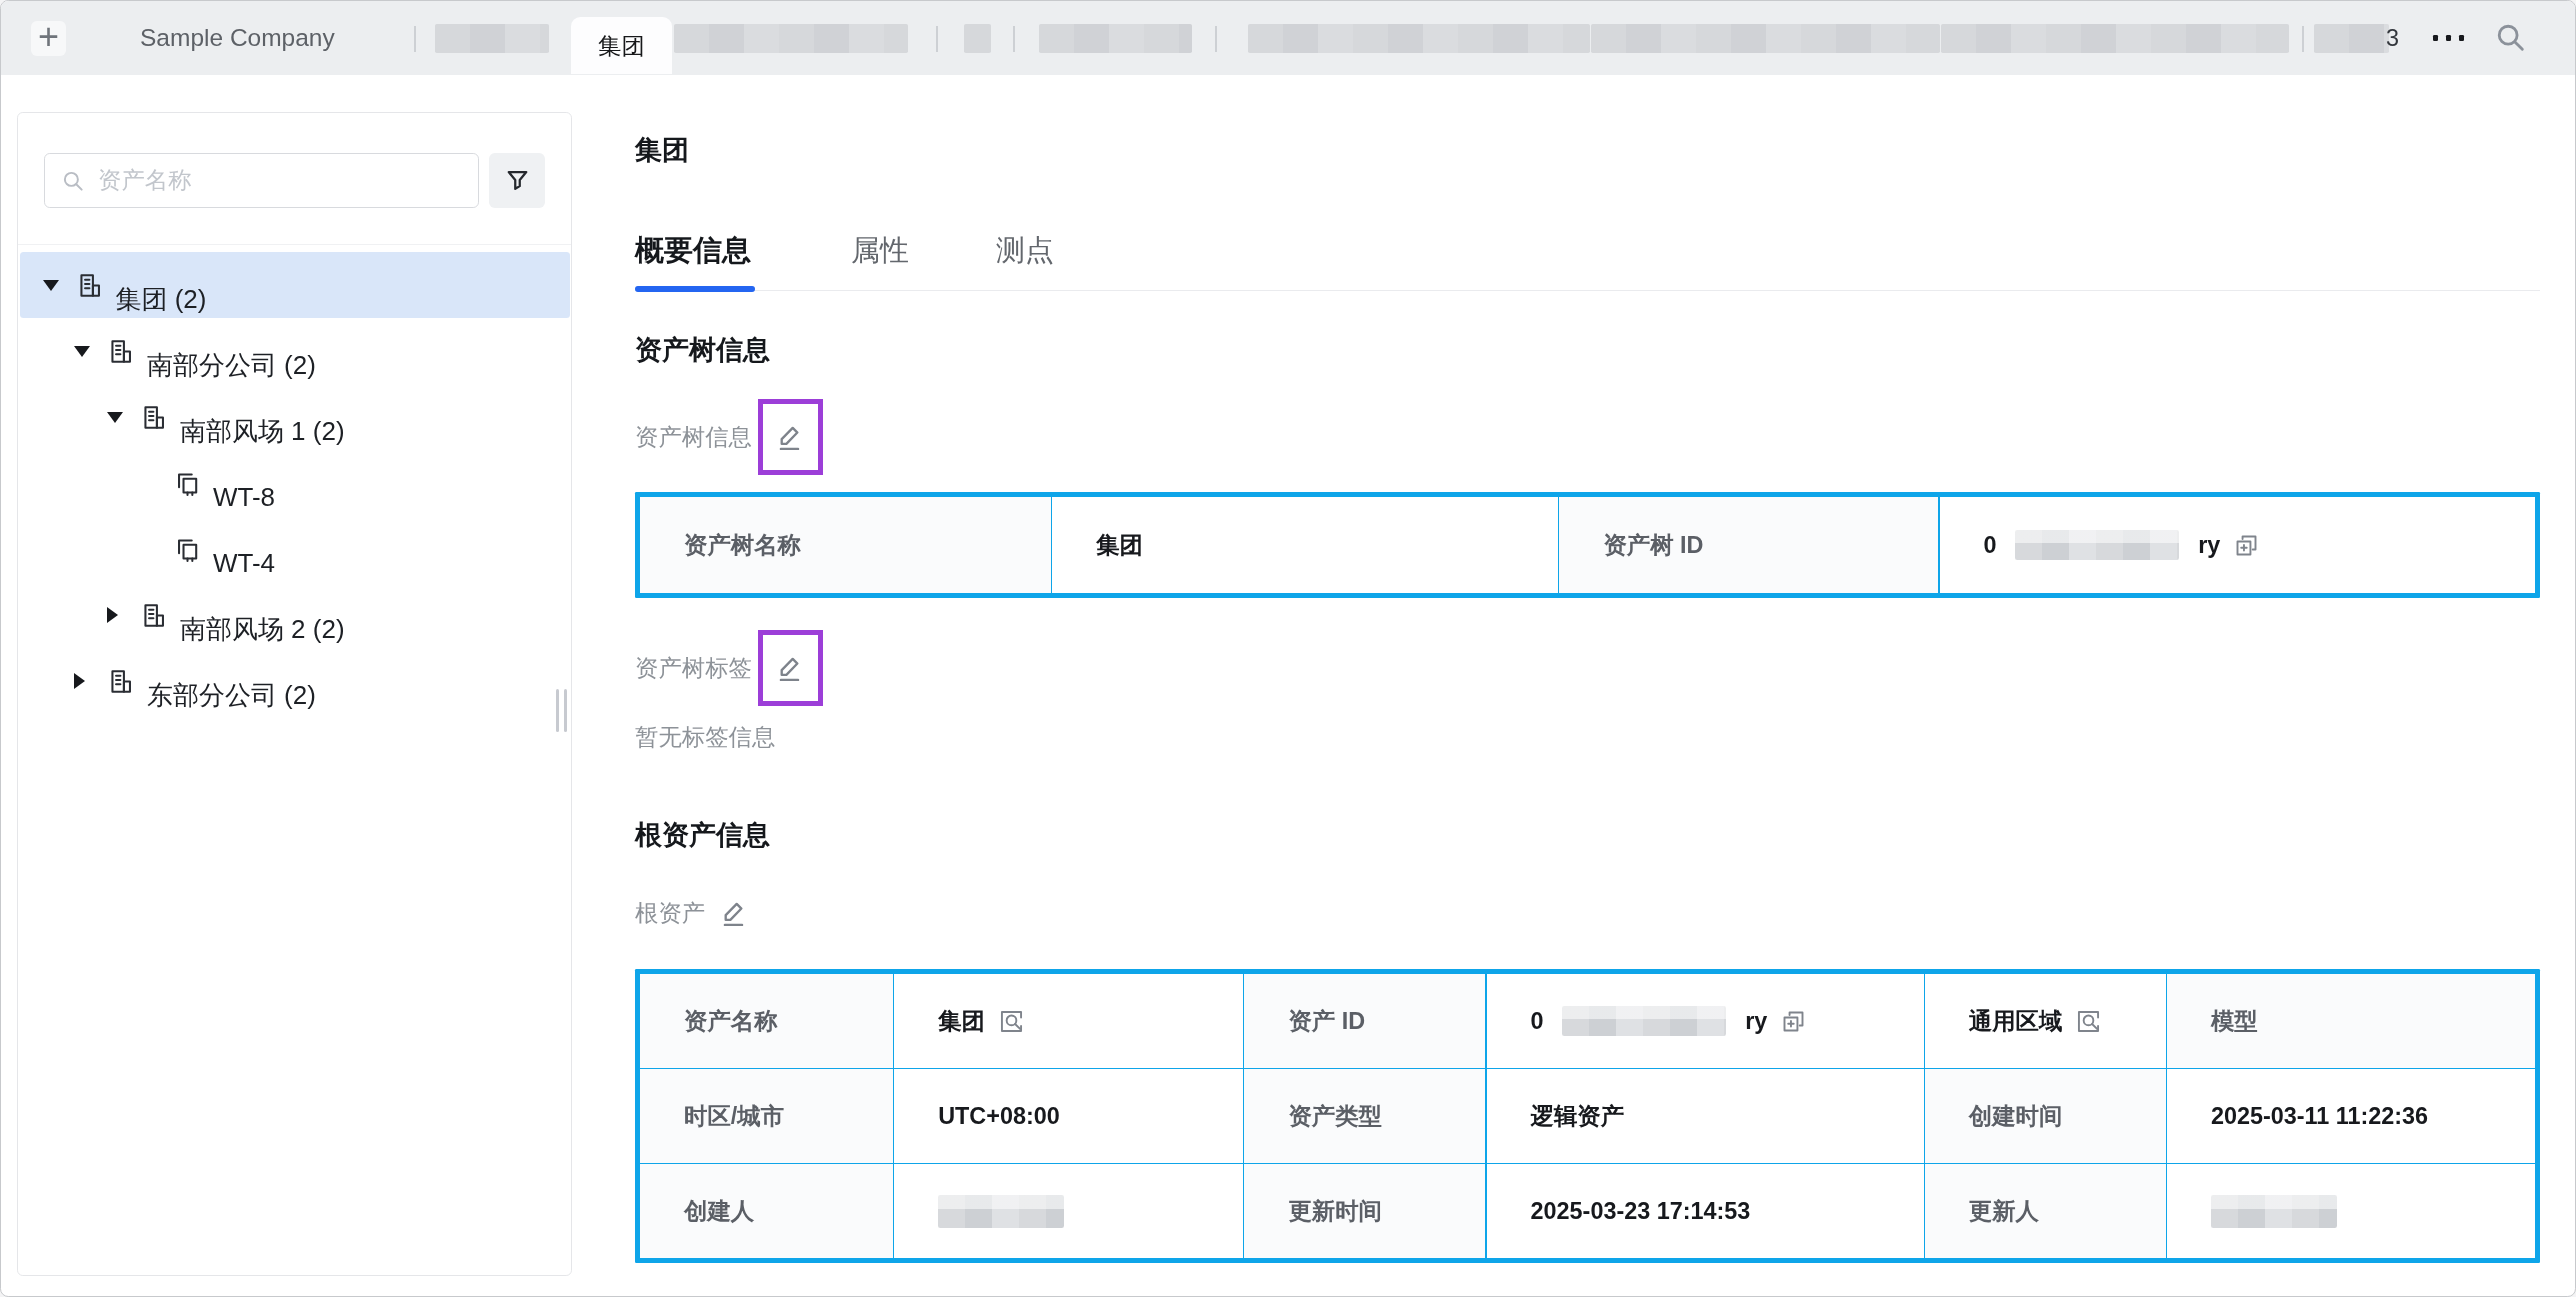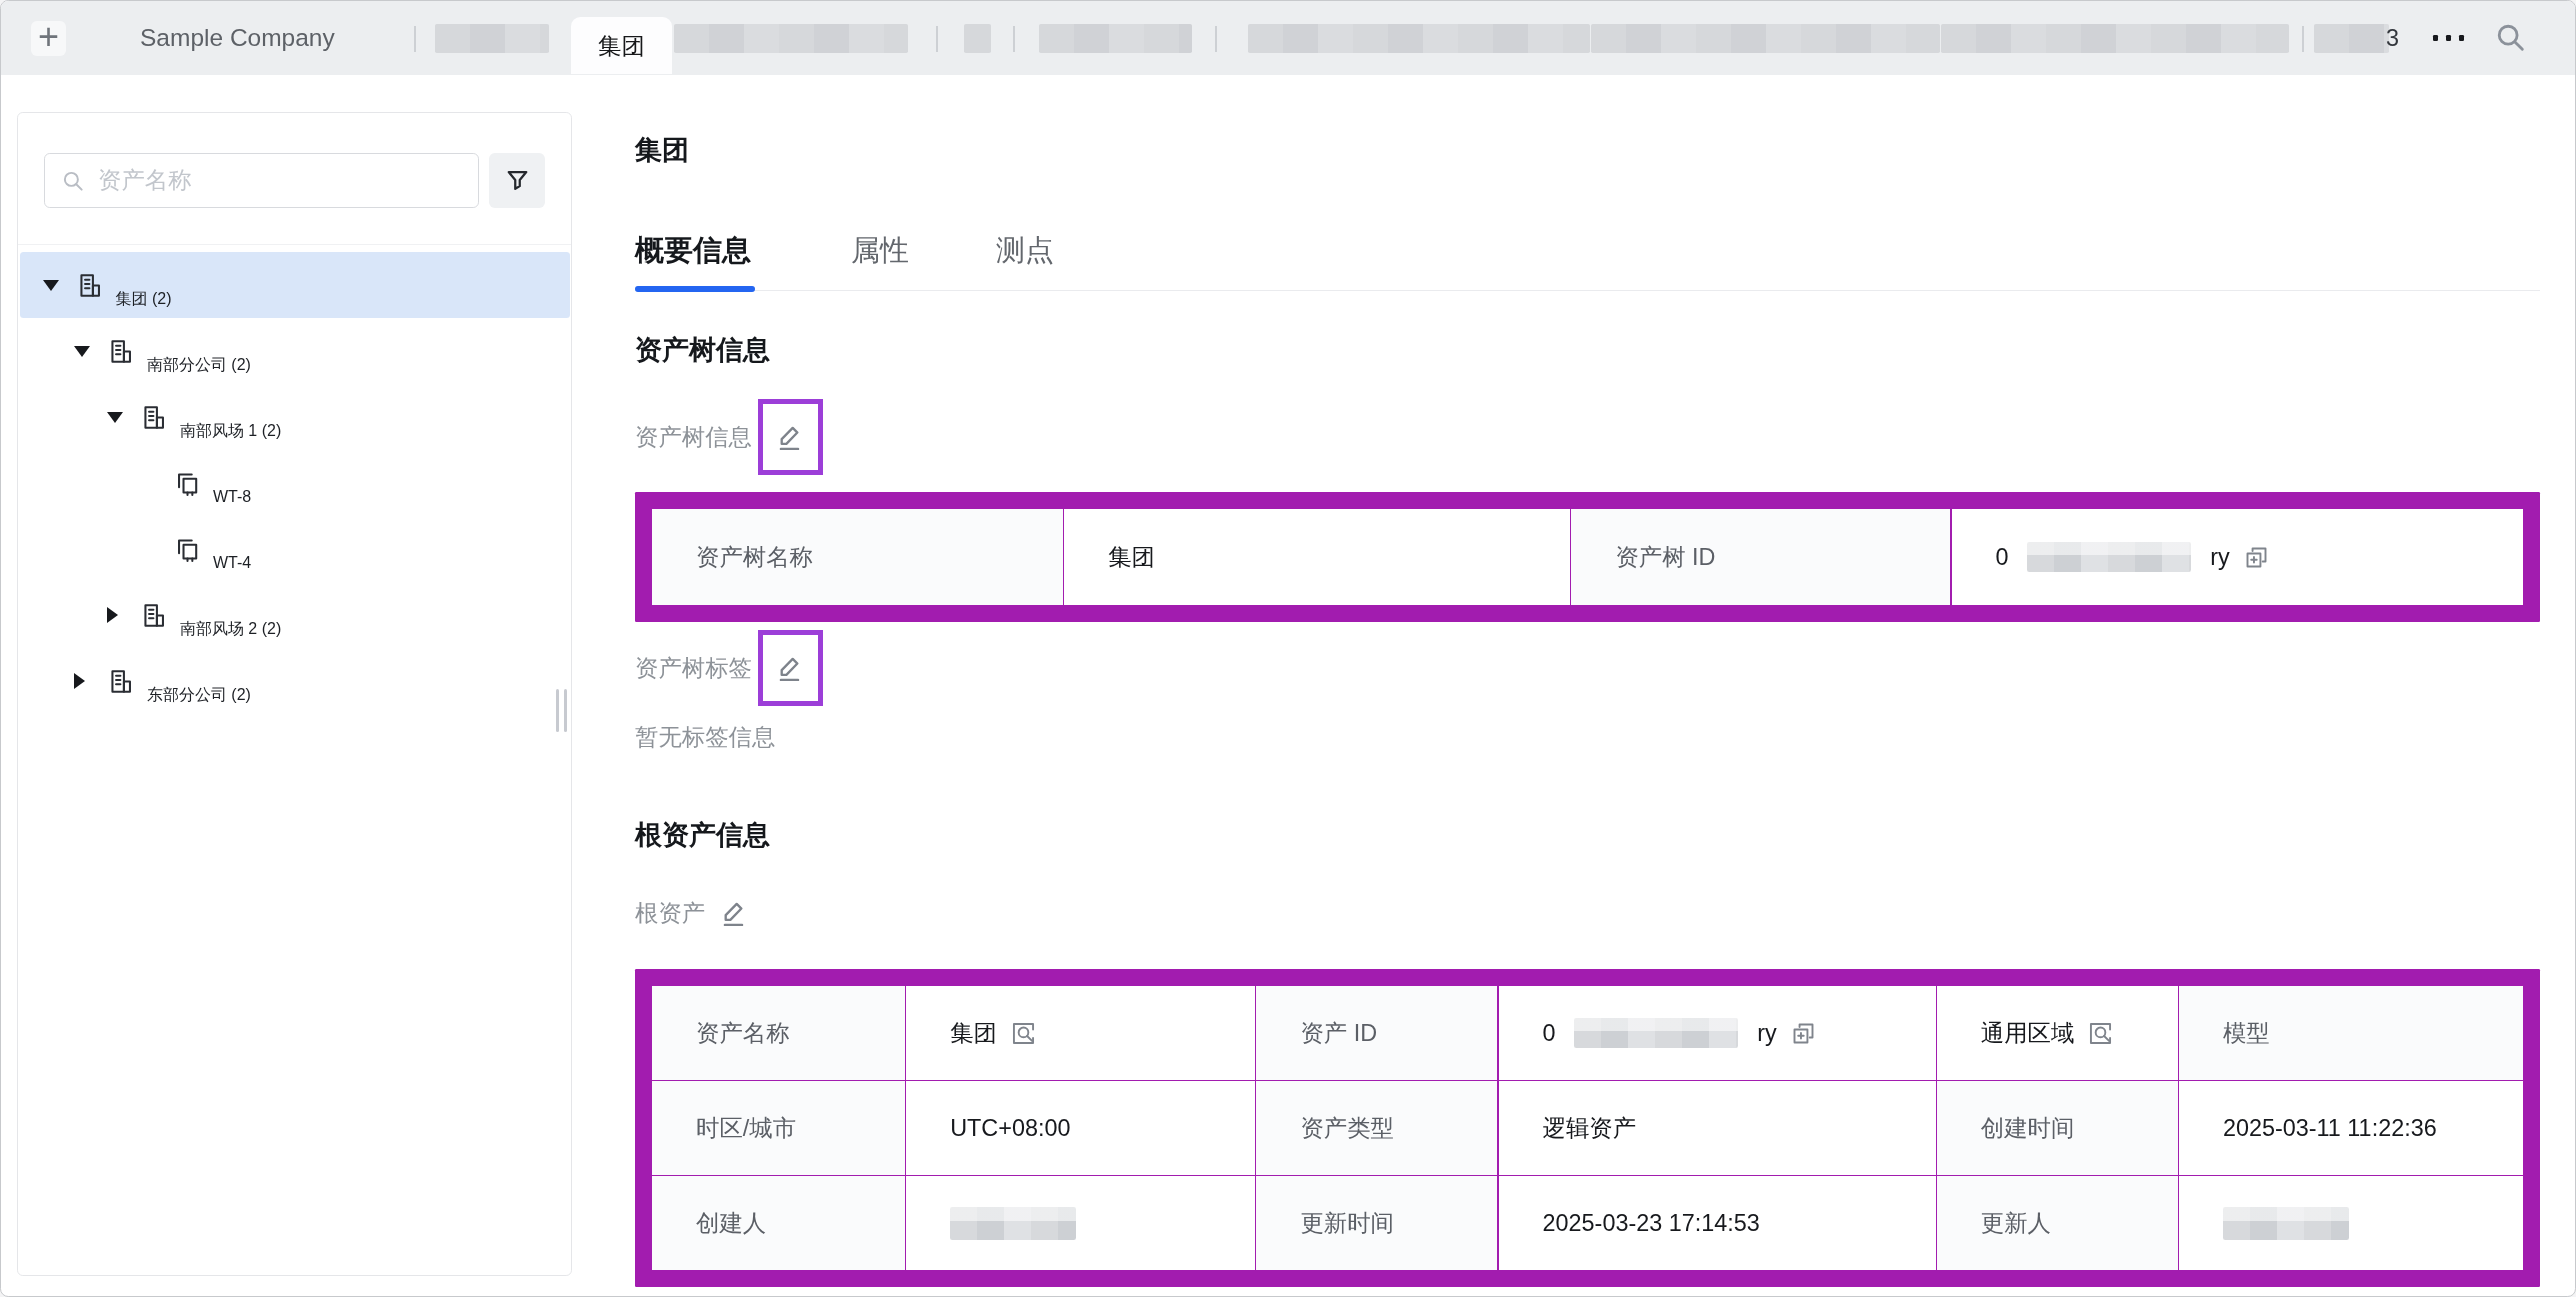--- a/index.html
+++ b/index.html
@@ -38,42 +38,42 @@
   .tree { position:absolute; left:0; top:139px; right:0; }
   .tree-row { display:flex; align-items:center; height:66px; cursor:pointer; }
   .tree-row.selected { background:#d9e6f9; border-radius:3.5px; margin:0 1.2px; }
   .indent { flex:none; display:inline-block; }
   .caret-slot { flex:none; width:33px; display:flex; justify-content:flex-start; align-items:center; }
   .caret-down { width:0; height:0; border-left:8.2px solid transparent; border-right:8.2px solid transparent;
                 border-top:11px solid #17191d; }
   .caret-right { width:0; height:0; border-top:8.2px solid transparent; border-bottom:8.2px solid transparent;
                  border-left:11px solid #17191d; }
   .tree-row svg { margin-right:10.5px; flex:none; }
-  .tree-label { font-size:16px; color:#1d2025; white-space:nowrap;margin-top:28px; }
+  .tree-label { font-size:26px; color:#1d2025; white-space:nowrap;margin-top:28px; }
   .rhandle { position:absolute; right:4.7px; top:576px; display:flex; gap:5.3px; cursor:col-resize; }
   .rhandle i { width:2.9px; height:43px; background:#c7cad0; border-radius:1.8px; }
 
   
   .main-title { position:absolute; left:634px; top:131px; font-size:27px; font-weight:600; color:#15181c; }
   .mtabs { position:absolute; top:230px; font-size:29px; cursor:pointer; }
   .mtab-active { left:634px; color:#15181c; font-weight:700; }
   .mtab-i1 { left:850px; color:#63676d; }
   .mtab-i2 { left:995px; color:#63676d; }
   .tabs-divider { position:absolute; left:634px; top:289px; width:1905px; height:1.2px; background:#eaebee; }
   .tab-underline { position:absolute; left:634px; top:285px; width:120px; height:5.8px; background:#2465f1; border-radius:2.9px; }
   .sect-h { position:absolute; left:634px; font-size:27px; font-weight:700; color:#15181c; }
   .label-row { position:absolute; left:634px; display:flex; align-items:center; }
   .gray-label { font-size:23.4px; color:#8d9298; white-space:nowrap; }
   .annot { width:65px; height:76px; border:5.3px solid #9c3ed8; background:#fff; display:flex; align-items:center;
            justify-content:center; margin-left:5.8px; }
   .editbtn { margin-left:13px; display:flex; align-items:center; cursor:pointer; }
   .no-tag { position:absolute; left:634px; top:720px; font-size:23.4px; color:#8d9298; }
 
-  .ftable { position:absolute; left:634px; width:1905px; display:grid; gap:1.2px; padding:17px;
-            background:#a21caf; border-radius:1.2px; }
+  .ftable { position:absolute; left:634px; width:1905px; display:grid; gap:1.2px; padding:5px;
+            background:#0ea5e9; border-radius:1.2px;font-weight:bold; }
   .t1 { top:491px; grid-template-columns:411px 506px 379px auto; }
   .t2 { top:968px; grid-template-columns:253px 349px 241px 437px 241px auto; }
   .cell { display:flex; align-items:center; padding:0 21px 0 44px; font-size:23.4px; gap:13px; min-height:94px; }
   .t1 .cell { min-height:96px; }
   .cell.lbl { background:#fafbfc; color:#5b5f66; }
   .cell.val { background:#fff; color:#17191d; }
   .cell.val svg { cursor:pointer; flex:none; }
 
   .mask { display:inline-block; border-radius:2.3px; vertical-align:middle;
           background:

